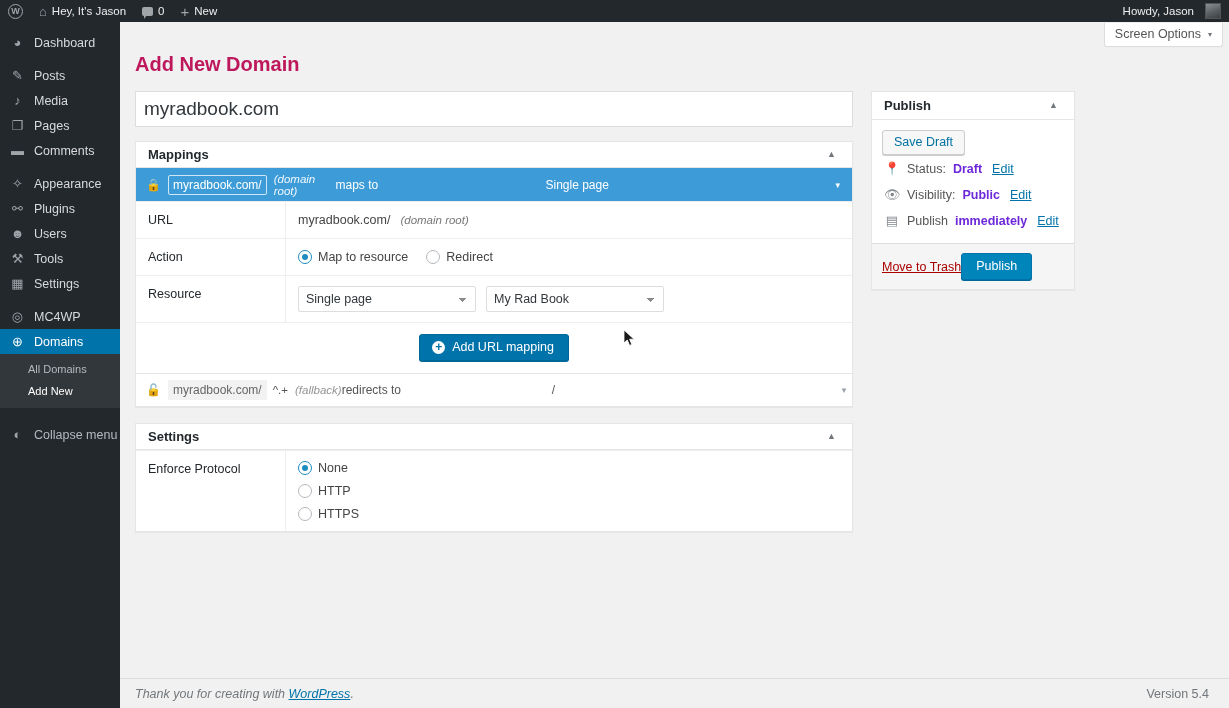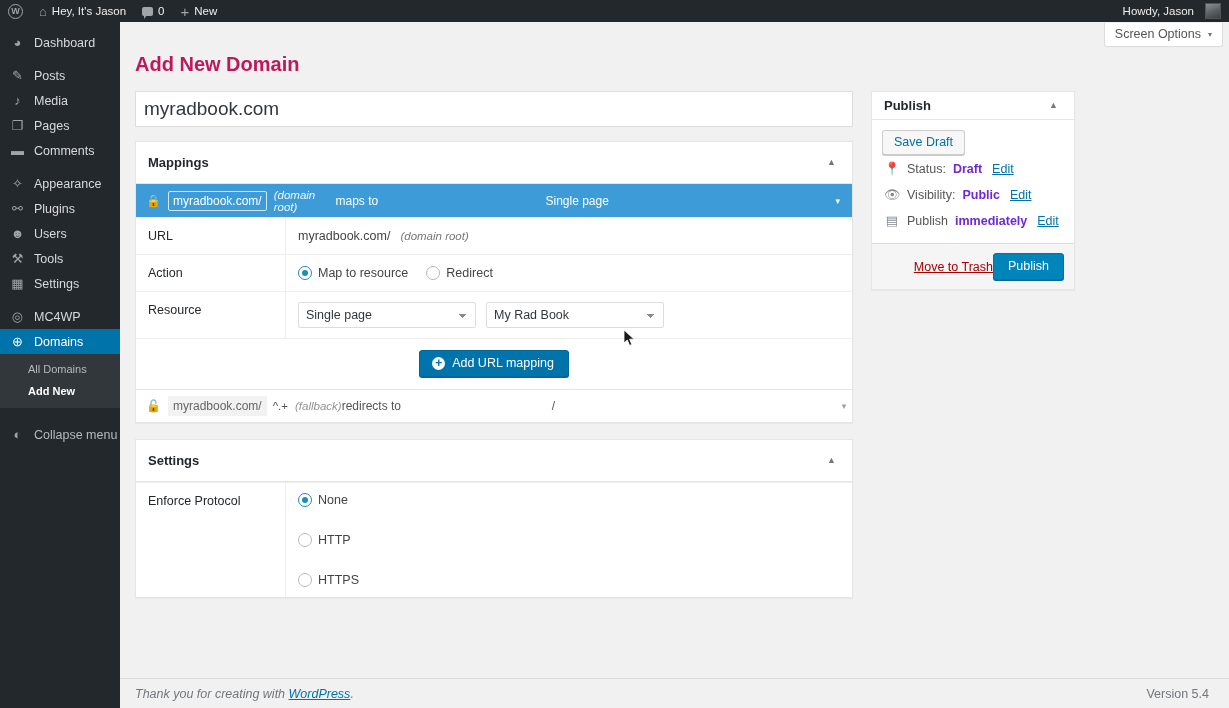--- a/index.html
+++ b/index.html
@@ -85,21 +85,21 @@
   .menu-ic {
     width: 17px; text-align: center; color: #a0a5aa;
     font-size: 13px; line-height: 1; flex: 0 0 17px;
   }
   .menu-item.current .menu-ic { color: #fff; }
   .submenu { background: #32373c; padding: 4px 0 6px 0; }
   .submenu .sub-item {
     padding: 3px 0 3px 28px; color: #b4b9be; cursor: pointer;
     font-size: 11px; line-height: 16px;
   }
-  .submenu .sub-item.current { color: #fff; font-weight: 700; }
+  .submenu .sub-item.current { color: #fff; font-weight: 400; }
   .collapse-row { margin-top: 14px; color: #b4b9be; }
 
   
   #screen-meta-links {
     position: absolute; top: 23px; right: 6px; z-index: 20;
   }
   .screen-opt-btn {
     background: #fff; border: 1px solid #ddd; border-top: none;
     border-radius: 0 0 3px 3px;
     padding: 4px 10px 5px 10px;
@@ -134,21 +134,21 @@
     outline: none; line-height: 1.4;
   }
 
   .postbox {
     background: #fff; border: 1px solid #e5e5e5;
     box-shadow: 0 1px 1px rgba(0,0,0,.04);
     margin-bottom: 16px;
   }
   .postbox-header {
     display: flex; align-items: center; justify-content: space-between;
-    padding: 0 12px; height: 42px;
+    padding: 0 12px; height: 26px;
     border-bottom: 1px solid #e5e5e5;
   }
   .postbox-title { font-size: 13px; font-weight: 700; color: #23282d; }
   .toggle-ind { font-size: 9px; color: #72777c; cursor: pointer; padding: 4px; line-height: 1; }
 
   
   .map-row {
     display: flex; align-items: center;
     height: 33px; padding: 0 12px 0 10px;
     font-size: 12.5px;
@@ -185,21 +185,21 @@
     width: 150px; flex: 0 0 150px;
     padding: 11px 10px 11px 12px;
     font-weight: 400; font-size: 12.5px; color: #23282d;
     border-right: 1px solid #eee; background: #fff;
   }
   .detail-value { flex: 1; padding: 10px 12px; display: flex; align-items: center; }
   .url-text { font-size: 12.5px; color: #444; }
   .url-note { font-style: italic; font-size: 11.5px; color: #777; margin-left: 10px; }
 
   .radio-inline { display: inline-flex; align-items: center; gap: 6px; margin-right: 18px; font-size: 12.5px; color: #444; cursor: pointer; }
-  .radio-stack { display: flex; flex-direction: column; gap: 26px; }
+  .radio-stack { display: flex; flex-direction: column; gap: 9px; }
   .radio-stack .radio-inline { margin-right: 0; }
   .rdo {
     width: 14px; height: 14px; border-radius: 50%;
     border: 1px solid #b4b9be; background: #fff;
     display: inline-block; position: relative; flex: 0 0 14px;
   }
   .rdo.checked { border-color: #1e8cbe; }
   .rdo.checked::after {
     content: ""; position: absolute; top: 50%; left: 50%;
     width: 6px; height: 6px; border-radius: 50%;
@@ -253,21 +253,21 @@
   }
   .misc-row {
     display: flex; align-items: center; gap: 7px;
     padding: 6px 0 5px 2px; font-size: 12.5px; color: #555;
   }
   .misc-ic { width: 16px; flex: 0 0 16px; color: #82878c; font-size: 13px; text-align: center; }
   .misc-row b { color: #6d28d9; }
   .edit-link { color: #0073aa; text-decoration: underline; cursor: pointer; margin-left: 3px; }
   .publish-footer {
     border-top: 1px solid #ddd; background: #f5f5f5;
-    display: flex; align-items: center; justify-content: flex-end;
+    display: flex; align-items: center; justify-content: flex-start;
     padding: 9px 10px;
   }
   .trash-link { color: #a00; text-decoration: underline; font-size: 12.5px; cursor: pointer; }
   .btn-publish {
     background: #0085ba; border: 1px solid #0073aa;
     color: #fff; font-size: 12.5px; padding: 5px 14px 6px;
     border-radius: 3px; cursor: pointer; box-shadow: 0 1px 0 #006799;
     font-family: "Liberation Sans", sans-serif;
   }
 

